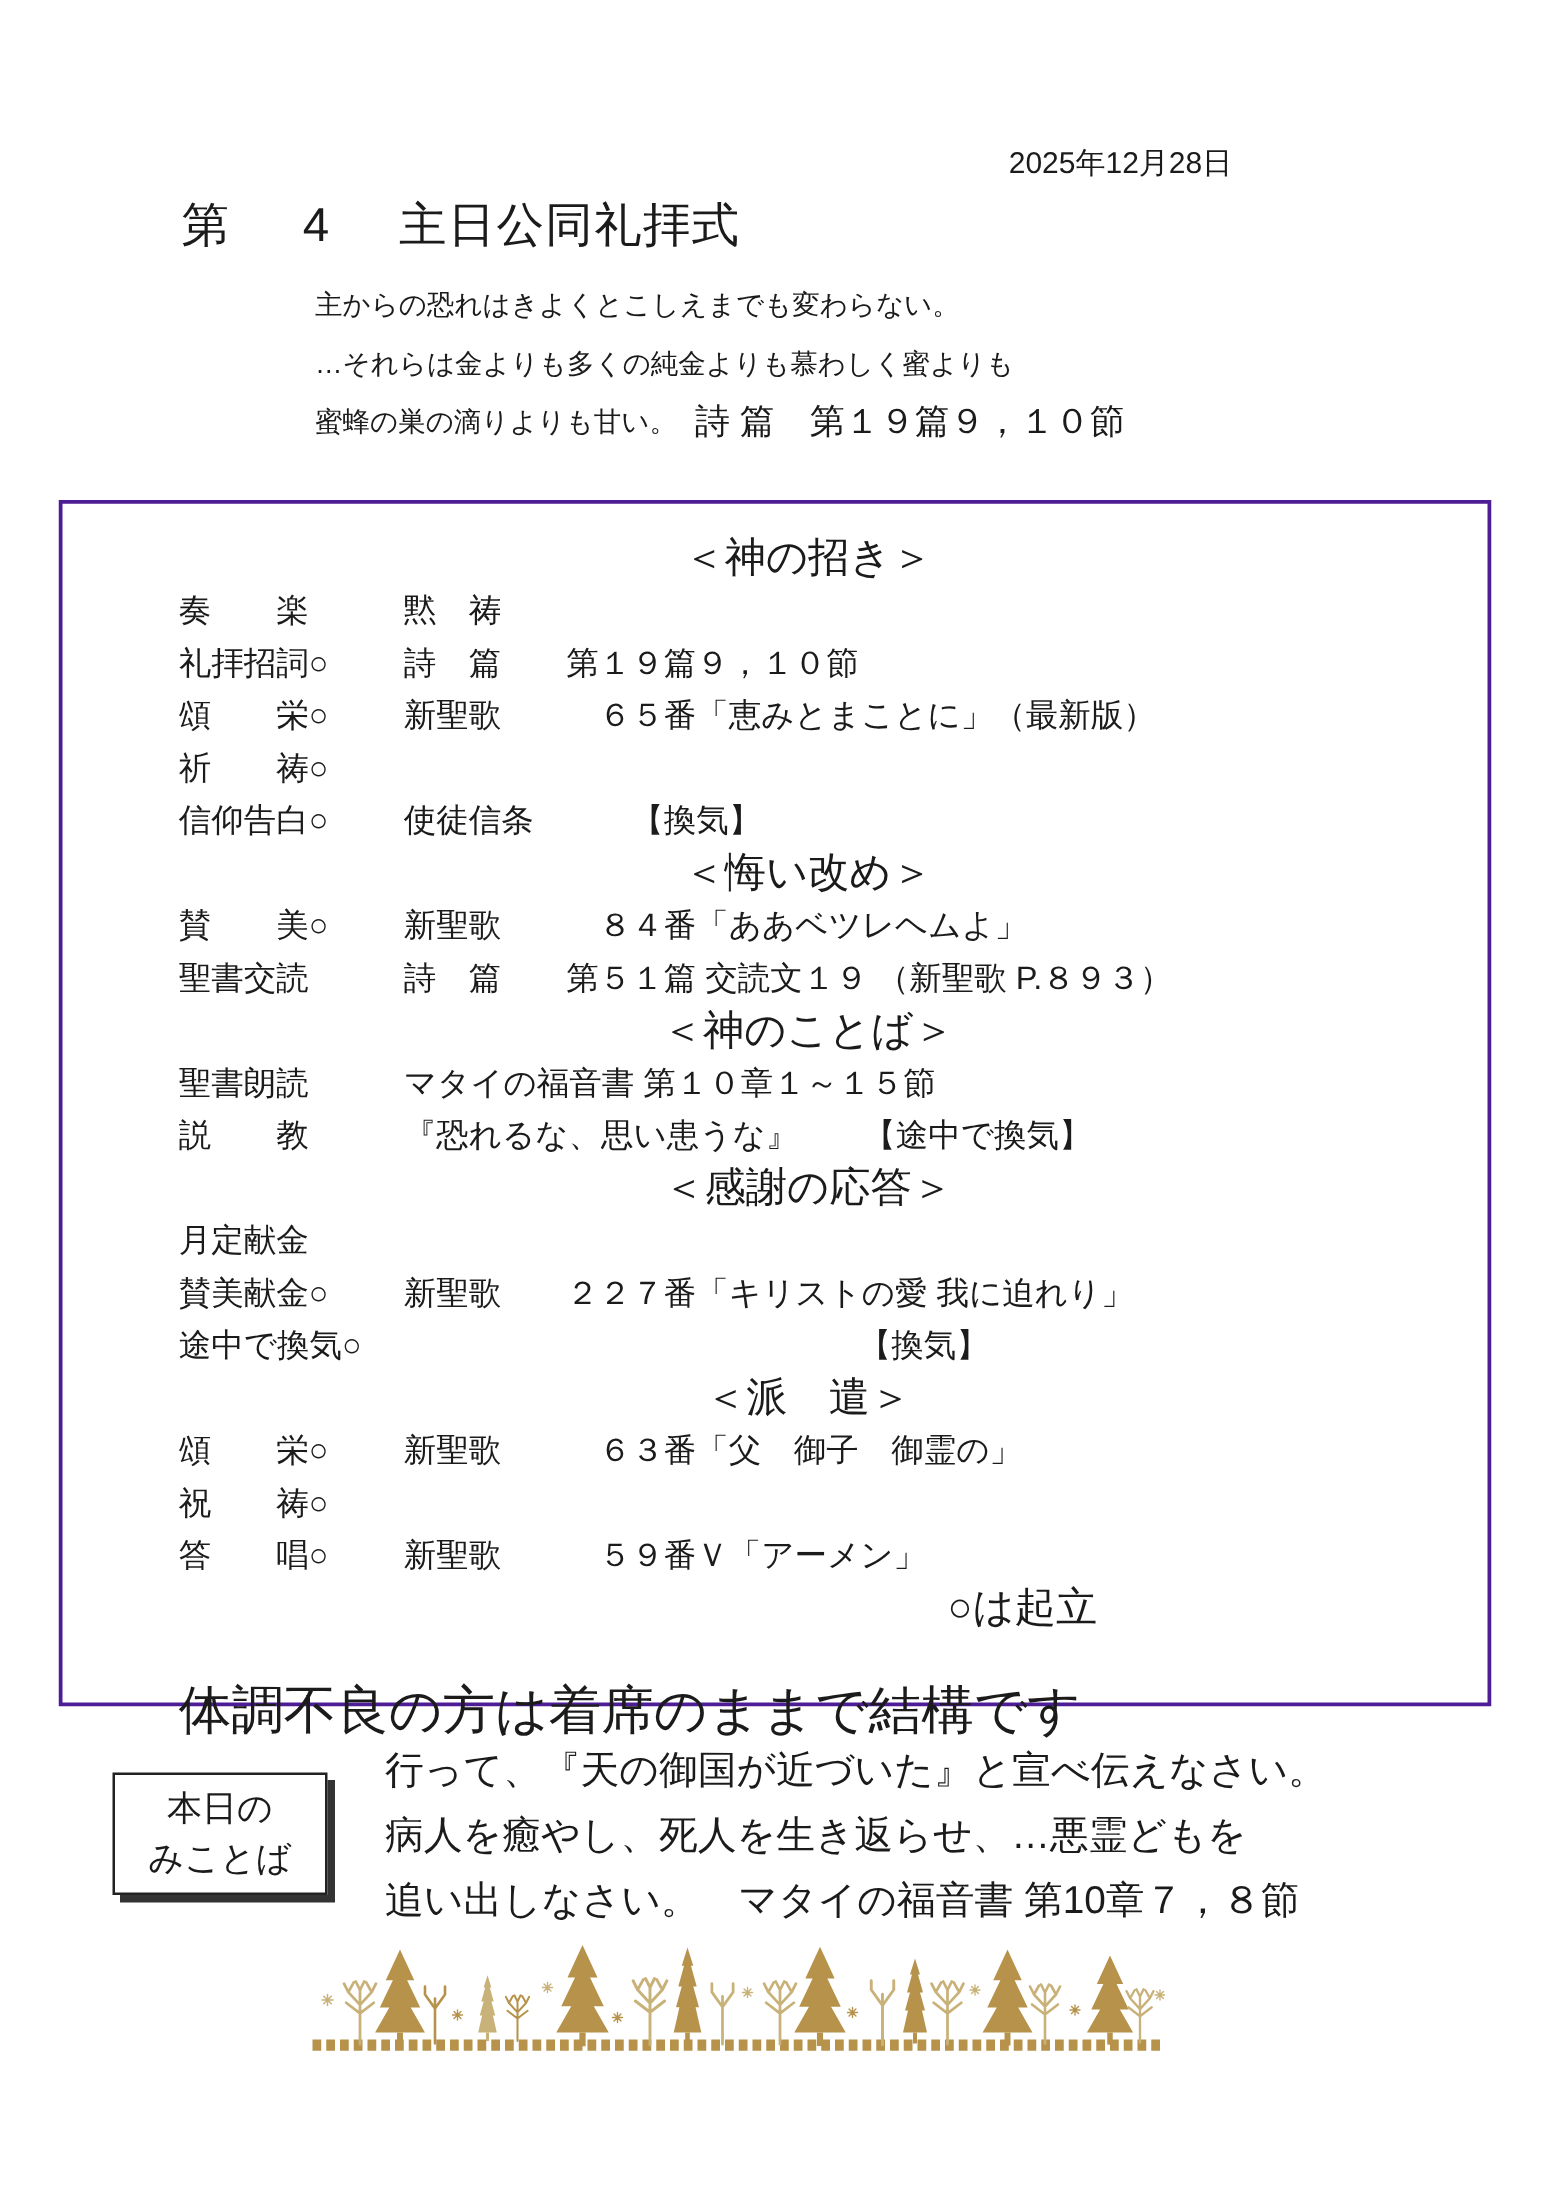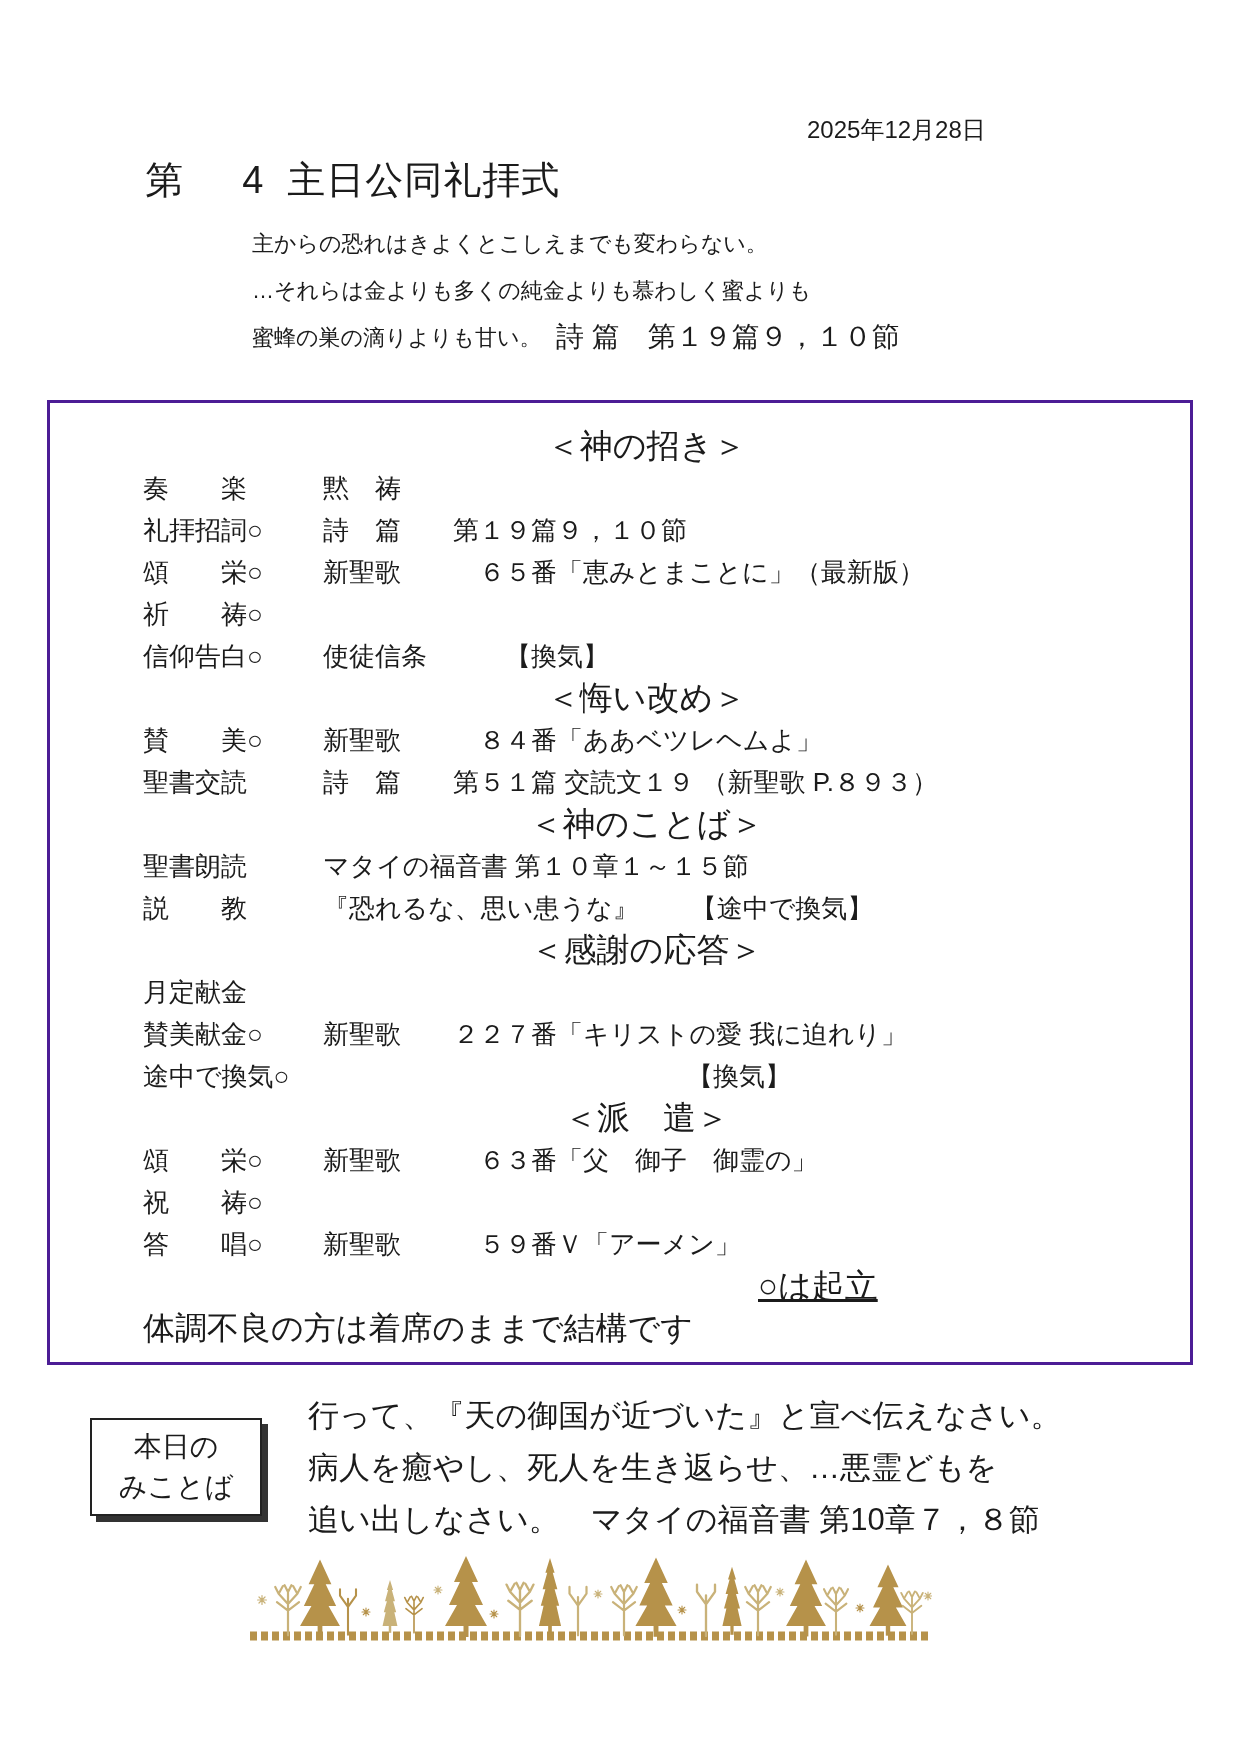--- a/index.html
+++ b/index.html
@@ -3,35 +3,35 @@
 <meta charset="utf-8">
 <style>
   html,body{margin:0;padding:0;}
   body{
     width:1241px;height:1755px;position:relative;background:#ffffff;
     font-family:"Liberation Sans","DejaVu Sans",sans-serif;color:#1b1b1b;
     overflow:hidden;
   }
   .hdr-title{position:absolute;left:122px;top:112px;font-size:38px;white-space:pre;letter-spacing:1px;}
   .hdr-title .num{margin-left:58px;}
-  .hdr-title .main{margin-left:23px;text-align:right;}
+  .hdr-title .main{margin-left:55px;text-align:right;}
   .hdr-date{position:absolute;left:807px;top:114px;font-size:24px;white-space:pre;}
   .epigraph{position:absolute;left:252px;top:172px;font-size:22px;line-height:47px;white-space:pre;margin-top:48px;}
   .epigraph-ref{position:absolute;left:556px;top:318px;font-size:28px;white-space:pre;}
   .order-box{
     position:absolute;left:47px;top:400px;width:1146px;height:965px;
     box-sizing:border-box;border:3px solid #4c1d95;background:#ffffff;
     padding:22px 40px 0 93px;
   }
   .prog-heading{text-align:center;line-height:42px;font-size:33px;white-space:pre;}
   .prog-item{line-height:42px;font-size:26px;white-space:pre;}
   .prog-label{display:inline-block;width:180px;white-space:pre;}
   .prog-detail{white-space:pre;}
-  .prog-note-right{line-height:42px;font-size:33px;white-space:pre;padding-left:615px;text-decoration:underline;}
-  .prog-note{line-height:42px;font-size:32px;white-space:pre;}
+  .prog-note-right{line-height:42px;font-size:33px;white-space:pre;padding-left:615px;}
+  .prog-note{line-height:42px;font-size:42px;white-space:pre;margin-top:40px;}
   .word-badge{
     position:absolute;left:90px;top:1418px;width:172px;height:98px;
     box-sizing:border-box;border:2px solid #222222;background:#ffffff;
     box-shadow:6px 6px 0 #333333;
     display:flex;flex-direction:column;justify-content:center;align-items:center;
     font-size:28px;line-height:40px;white-space:pre;
   }
   .verse{position:absolute;left:308px;top:1390px;font-size:31px;line-height:52px;white-space:pre;}
   .trees{position:absolute;left:248px;top:1552px;}
 </style>

